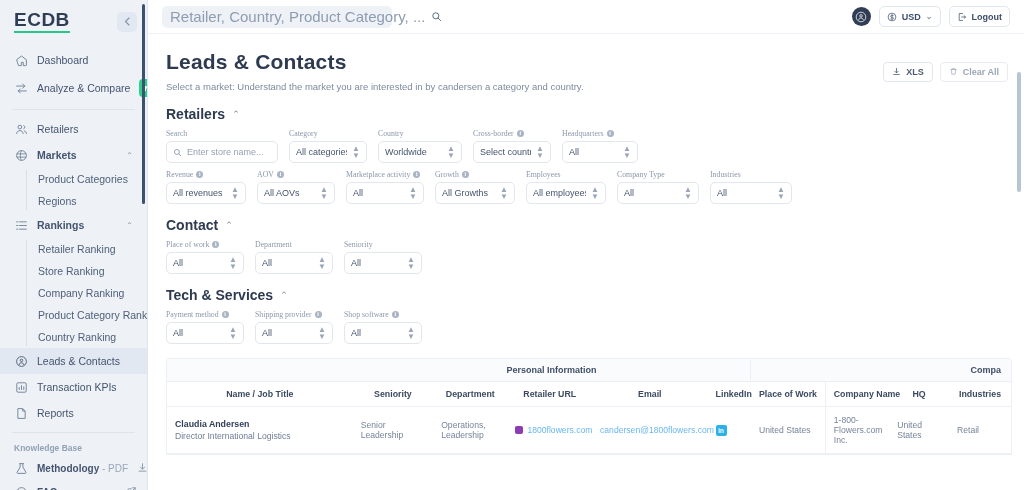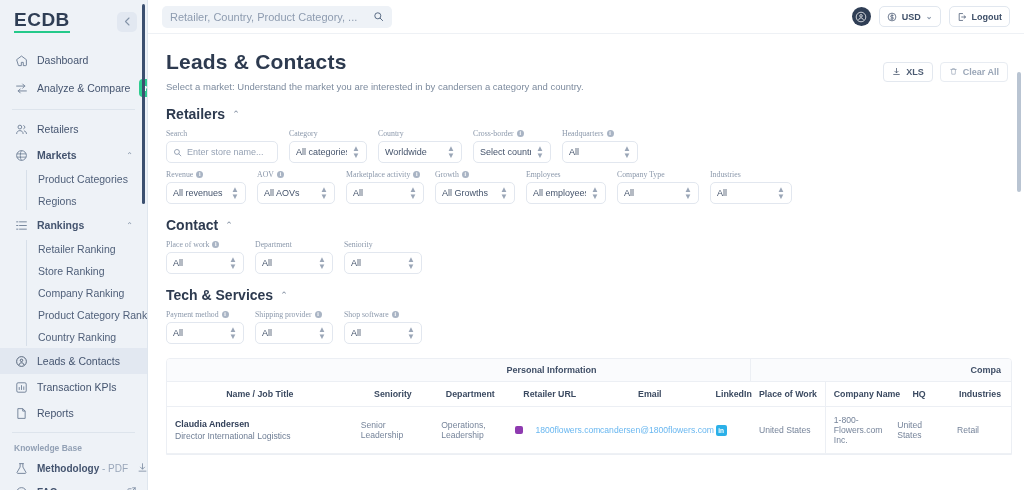--- a/index.html
+++ b/index.html
@@ -44,21 +44,21 @@
   .kb-act { color:#7b8aa0; font-size:10px; }
   .sb-scroll { position:absolute; right:2px; top:4px; width:3px; height:200px; background:#3c5070; border-radius:2px; }
 
   
   .main { flex:1 1 auto; height:490px; position:relative; background:#ffffff; overflow:hidden; }
 
   .topbar { height:34px; background:#ffffff; display:flex; align-items:center;
             padding:0 14px 0 14px; border-bottom:1px solid #eef1f5; }
   .search-box { width:230px; height:22px; background:#eef2f7; border-radius:5px;
                 display:flex; align-items:center; padding:0 8px; gap:6px; }
-  .search-box .ph { flex:1 1 auto; font-size:11px; color:#8e9cb0; white-space:nowrap; }
+  .search-box .ph { flex:1 1 auto; font-size:15px; color:#8e9cb0; white-space:nowrap; }
   .search-box .mag { color:#4a5d78; font-size:10px; display:flex; }
   .topbar-right { margin-left:auto; display:flex; align-items:center; gap:8px; }
   .avatar-btn { width:19px; height:19px; border-radius:50%; background:#2f3e55;
                 display:flex; align-items:center; justify-content:center; color:#fff; }
   .pill { height:21px; border:1px solid #e1e7ef; border-radius:5px; background:#fff;
           display:flex; align-items:center; gap:5px; padding:0 7px; font-size:9px;
           color:#3e4f68; font-weight:600; }
   .pill .ic { color:#44546f; display:flex; }
   .pill .cd { color:#8a97aa; font-size:8px; }
 
@@ -104,21 +104,21 @@
   thead tr.grp th.sepl { border-left:1px solid #eceff4; }
   thead tr.cols th { font-size:8.8px; font-weight:700; color:#3b4a61; padding:7px 8px;
                      text-align:center; border-bottom:1px solid #eceff4; background:#fff; white-space:nowrap; }
   thead tr.cols th.sepl { border-left:1px solid #eceff4; }
   tbody td { padding:8px; font-size:8.6px; color:#76849a; vertical-align:middle;
              border-bottom:1px solid #eef1f5; }
   tbody td.sepl { border-left:1px solid #eceff4; }
   .cname { font-size:8.8px; font-weight:700; color:#33415a; }
   .cjob { font-size:8.6px; color:#6e7d94; margin-top:2px; }
   .lnk { color:#69b7f0; }
-  .lnk.purple-dot { display:flex; align-items:center; gap:12px; }
+  .lnk.purple-dot { display:flex; align-items:center; gap:4px; }
   .favicon { width:8px; height:8px; border-radius:2px; background:#8e3ab0; flex:0 0 8px; }
   .li-badge { width:11px; height:11px; background:#2bb0e8; border-radius:2px; color:#fff;
               font-size:6.5px; font-weight:700; display:flex; align-items:center; justify-content:center; }
   .main-scroll { position:absolute; right:3px; top:38px; width:4px; height:120px;
                  background:#b9c4d2; border-radius:3px; }
 </style>
 </head>
 <body>
 
 <div class="app">

